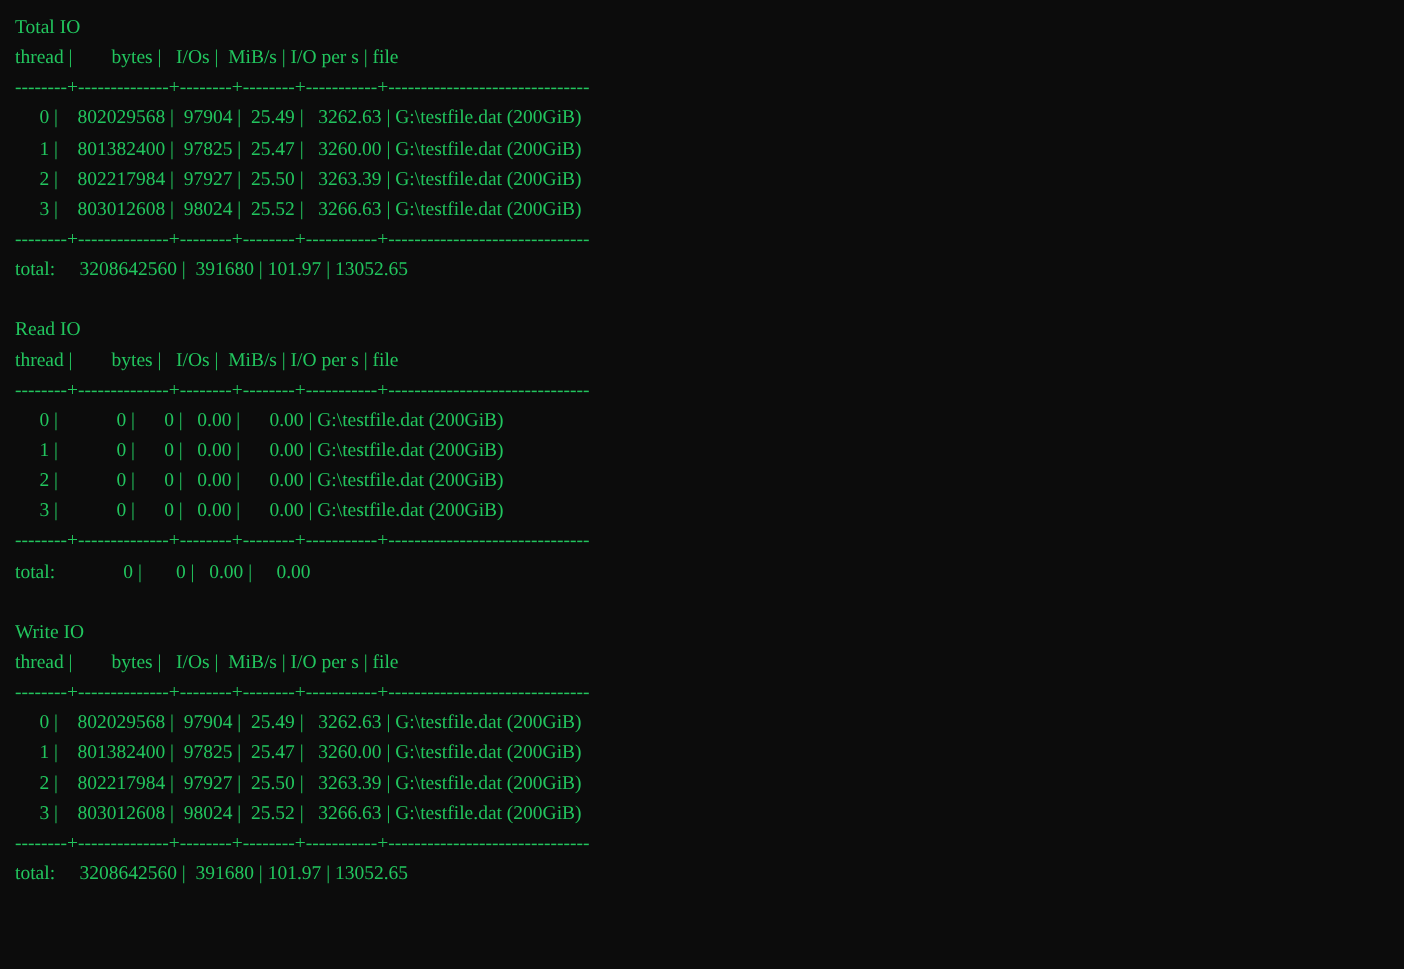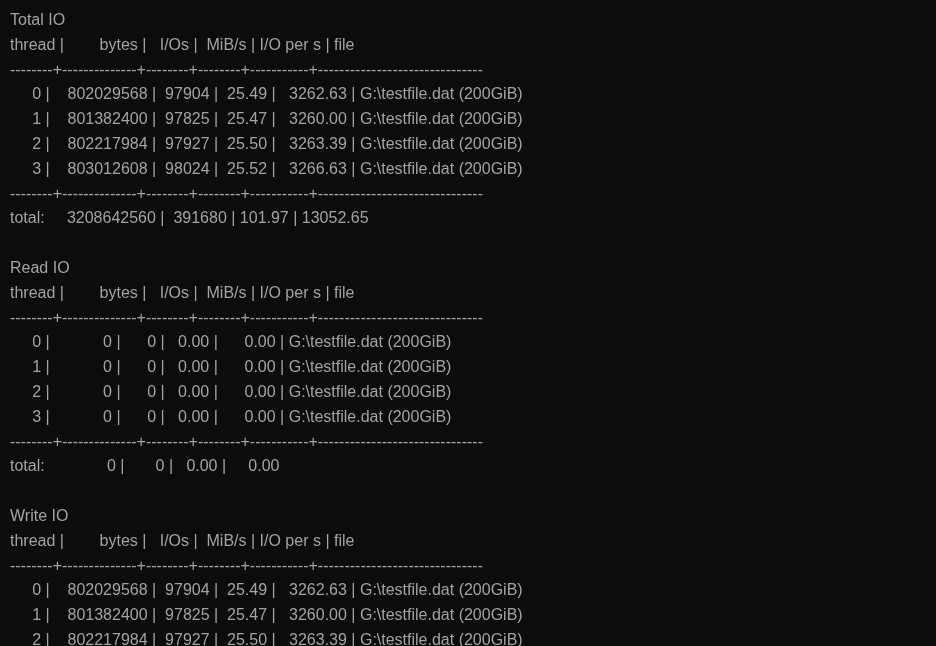--- a/index.html
+++ b/index.html
@@ -12,23 +12,23 @@
       background-color: #0c0c0c;
       color: #c8c8c8;
       font-family: 'Courier New', Courier, monospace;
       font-size: 13px;
       width: 936px;
       min-height: 646px;
       padding: 8px 10px;
     }
 
     pre {
-      font-family: Liberation Sans, sans-serif;
-      font-size: 16px;
-      color: #a3a3a3;
+      font-family: Liberation Serif, serif;
+      font-size: 13px;
+      color: #22c55e;
       background: #0c0c0c;
       line-height: 1.55;
       white-space: pre;
     }
   </style>
 </head>
 <body>
 
 <div id="terminal">
     <div>

